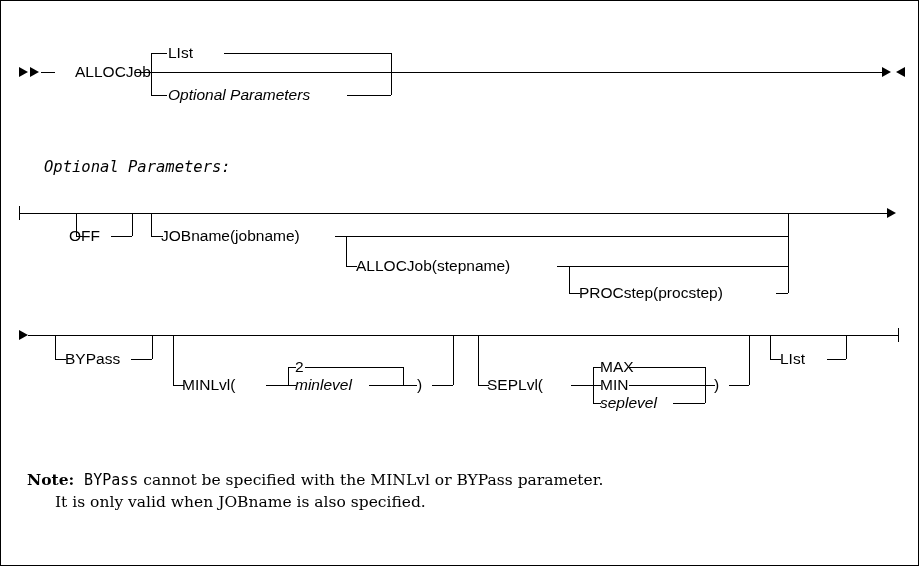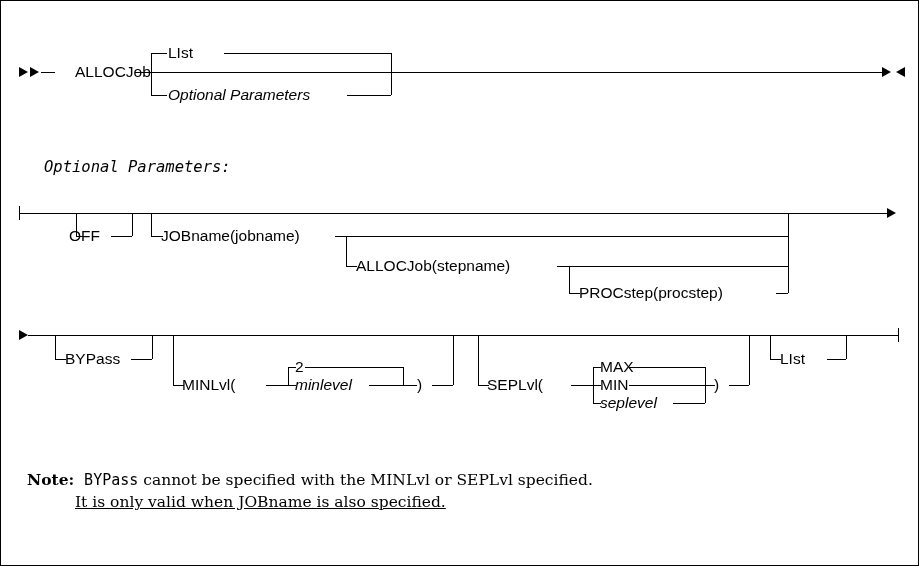--- a/index.html
+++ b/index.html
@@ -83,22 +83,21 @@
   .note-label {
     font-weight: bold;
     font-family: "DejaVu Serif", "Liberation Serif", serif;
   }
   .note-mono {
     font-family: "DejaVu Sans Mono", "Liberation Mono", monospace;
     font-size: 15px;
   }
   .note-line2 {
     display: block;
-    margin-left: 48px;
-    text-decoration: underline;
+    margin-left: 28px;
   }
 </style>
 </head>
 <body>
 
 <div id="page">
 
   <div>
 
     <div class="arrow-r" style="left:18px; top:65.5px;"></div>
@@ -225,17 +224,17 @@
     <div class="v" style="left:748px; top:334px; height:50px;"></div>
 
     <div class="v" style="left:769px; top:334px; height:24px;"></div>
     <div class="h" style="left:769px; top:358px; width:11px;"></div>
     <div class="lbl" style="left:779px; top:350px;">LIst</div>
     <div class="h" style="left:826px; top:358px; width:19px;"></div>
     <div class="v" style="left:845px; top:334px; height:24px;"></div>
   </div>
 
   <div class="note">
-    <span class="note-label">Note:</span><span>&nbsp;&nbsp;</span><span class="note-mono">BYPass</span><span> cannot be specified with the MINLvl or SEPLvl specified.</span>
+    <span class="note-label">Note:</span><span>&nbsp;&nbsp;</span><span class="note-mono">BYPass</span><span> cannot be specified with the MINLvl or BYPass parameter.</span>
     <span class="note-line2">It is only valid when JOBname is also specified.</span>
   </div>
 
 </div>
 
 </body></html>

